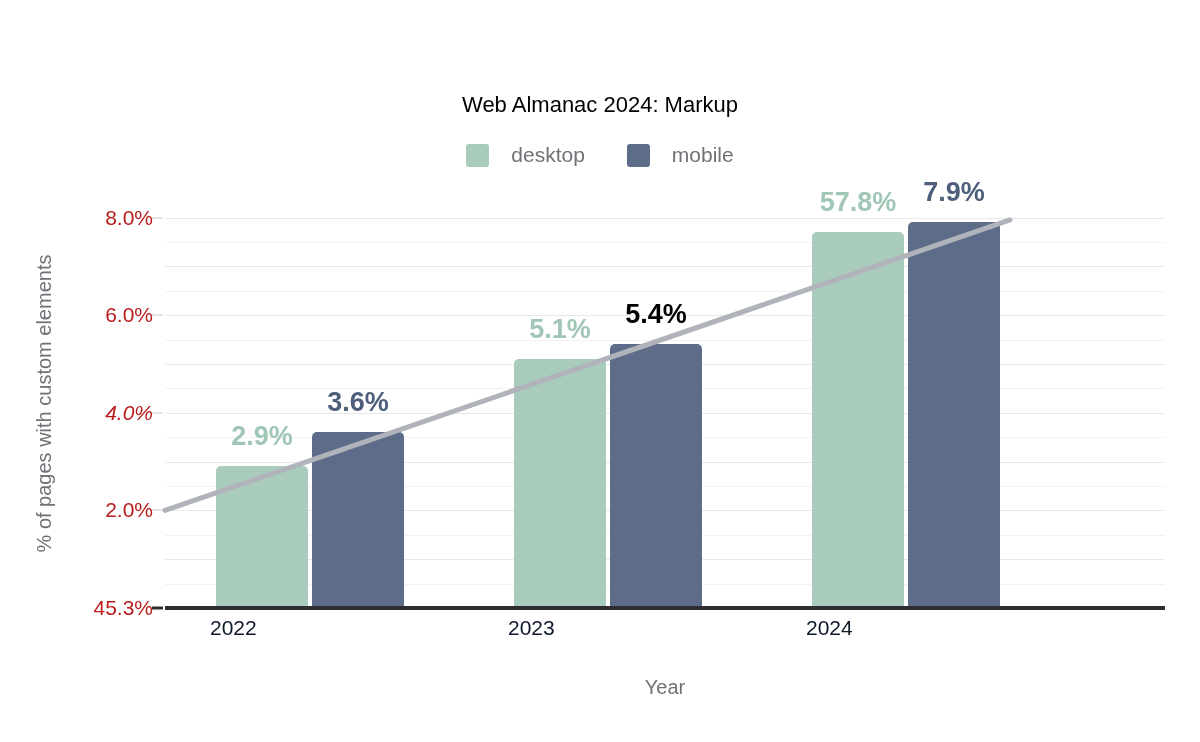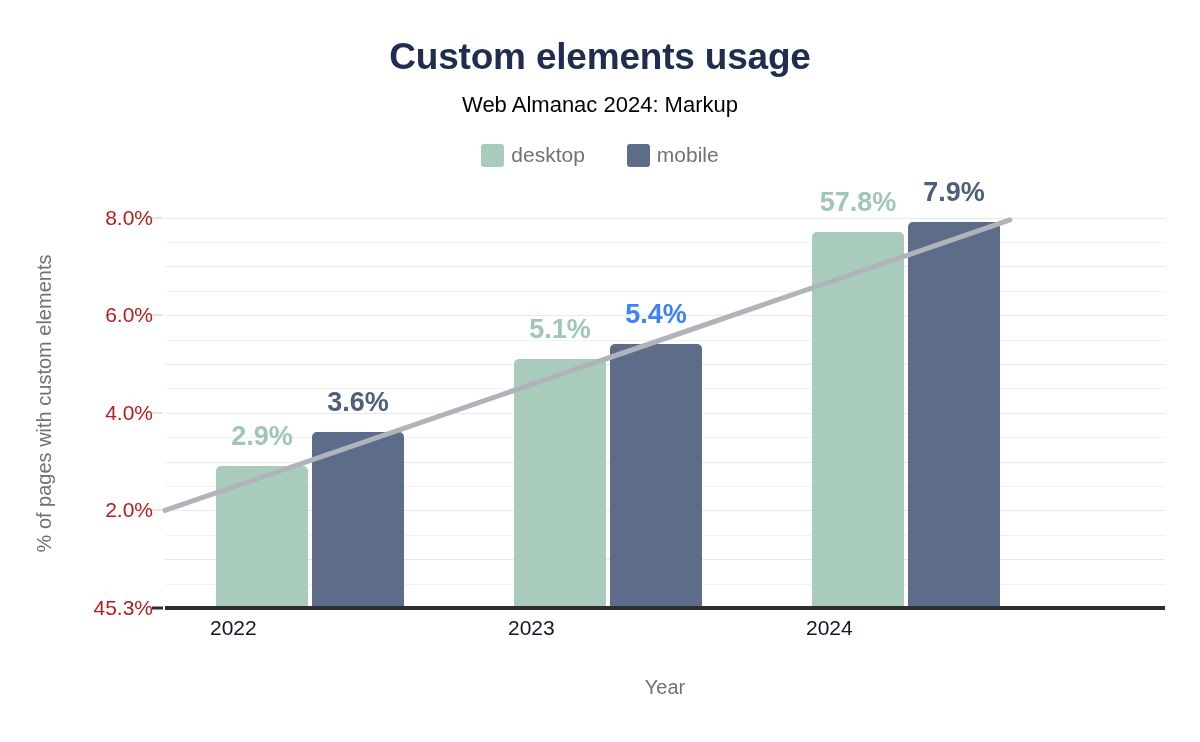--- a/index.html
+++ b/index.html
@@ -50,21 +50,21 @@
     left: 0;
     width: 1200px;
     display: flex;
     justify-content: center;
     align-items: center;
     gap: 42px;
   }
   .legend-item {
     display: flex;
     align-items: center;
-    gap: 7px;
+    gap: 22px;
   }
   .legend-swatch {
     width: 23px;
     height: 23px;
     border-radius: 3px;
     display: block;
   }
   .legend-label {
     font-size: 21px;
     color: #6f7276;
@@ -188,21 +188,20 @@
     text-align: center;
     font-size: 20px;
     color: #6f7276;
   }
 </style>
 </head>
 <body>
 
 <div class="figure">
 
-  <div class="chart-title">Custom elements usage</div>
 
   <div class="chart-subtitle">Web Almanac 2024: Markup</div>
 
   <div class="legend">
     <div class="legend-item">
       <span class="legend-swatch" style="background: rgb(169, 203, 188);"></span>
       <span class="legend-label">desktop</span>
     </div>
     <div class="legend-item">
       <span class="legend-swatch" style="background: rgb(93, 109, 137);"></span>
@@ -235,36 +234,36 @@
         <div class="gridline major" style="top: 19.5238px;"></div>
       </div>
     <div class="bars" id="bars">
         <div class="bar desktop" style="left: 51px; width: 92px; height: 141.548px; background: rgb(169, 203, 188);"></div>
         <div class="bar-label desktop" style="color: rgb(160, 198, 181); left: 51px; width: 92px; top: 223.452px;">2.9%</div>
         <div class="bar mobile" style="left: 147px; width: 92px; height: 175.714px; background: rgb(93, 109, 137);"></div>
         <div class="bar-label mobile" style="color: rgb(78, 95, 124); left: 147px; width: 92px; top: 189.286px;">3.6%</div>
         <div class="bar desktop" style="left: 349px; width: 92px; height: 248.929px; background: rgb(169, 203, 188);"></div>
         <div class="bar-label desktop" style="color: rgb(160, 198, 181); left: 349px; width: 92px; top: 116.071px;">5.1%</div>
         <div class="bar mobile" style="left: 445px; width: 92px; height: 263.571px; background: rgb(93, 109, 137);"></div>
-        <div class="bar-label mobile" style="color: #3b82f6; left: 445px; width: 92px; top: 101.429px;">5.4%</div>
+        <div class="bar-label mobile" style="color: #000000; left: 445px; width: 92px; top: 101.429px;">5.4%</div>
         <div class="bar desktop" style="left: 647px; width: 92px; height: 375.833px; background: rgb(169, 203, 188);"></div>
         <div class="bar-label desktop" style="color: rgb(160, 198, 181); left: 647px; width: 92px; top: -10.8333px;">57.8%</div>
         <div class="bar mobile" style="left: 743px; width: 92px; height: 385.595px; background: rgb(93, 109, 137);"></div>
         <div class="bar-label mobile" style="color: rgb(78, 95, 124); left: 743px; width: 92px; top: -20.5952px;">7.9%</div>
       </div>
     <svg class="trendline" id="trendline" width="1000" height="410">
         <line x1="0" y1="312.3809523809524" x2="845" y2="21.964285714285722" stroke="#b0b4ba" stroke-width="5" stroke-linecap="round"></line>
       </svg>
     <div class="baseline"></div>
     <div id="yticks">
         <div class="y-tick" style="top: 410px;">45.3%</div>
         <div class="y-tick-mark zero" style="top: 410px;"></div>
         <div class="y-tick" style="top: 312.381px;">2.0%</div>
         <div class="y-tick-mark" style="top: 312.381px;"></div>
-        <div class="y-tick" style="top: 214.762px;">4.0%</div>
+        <div class="y-tick" style="top: 214.762px; font-style: italic;">4.0%</div>
         <div class="y-tick-mark" style="top: 214.762px;"></div>
         <div class="y-tick" style="top: 117.143px;">6.0%</div>
         <div class="y-tick-mark" style="top: 117.143px;"></div>
         <div class="y-tick" style="top: 19.5238px;">8.0%</div>
         <div class="y-tick-mark" style="top: 19.5238px;"></div>
       </div>
     <div id="xticks">
         <div class="x-tick" style="left: 145px;">2022</div>
         <div class="x-tick" style="left: 443px;">2023</div>
         <div class="x-tick" style="left: 741px;">2024</div>

